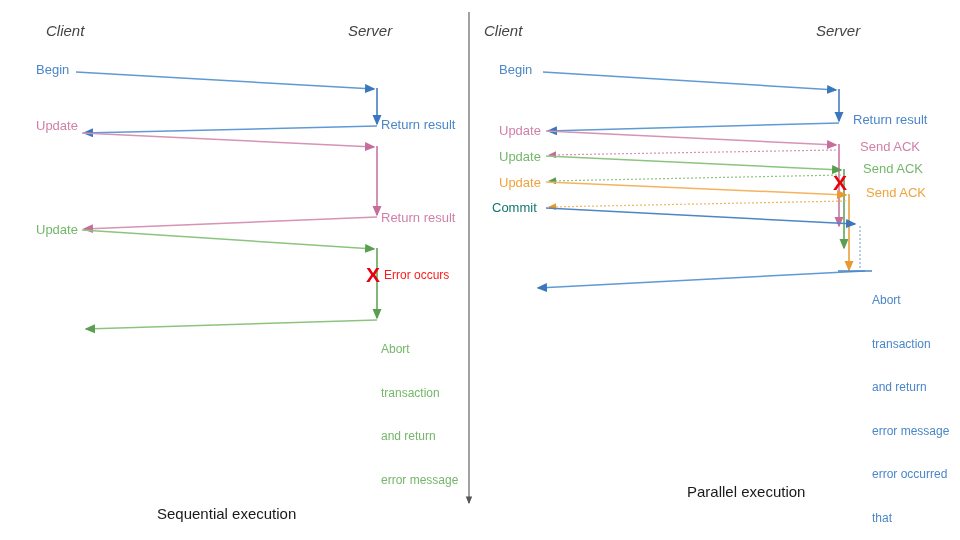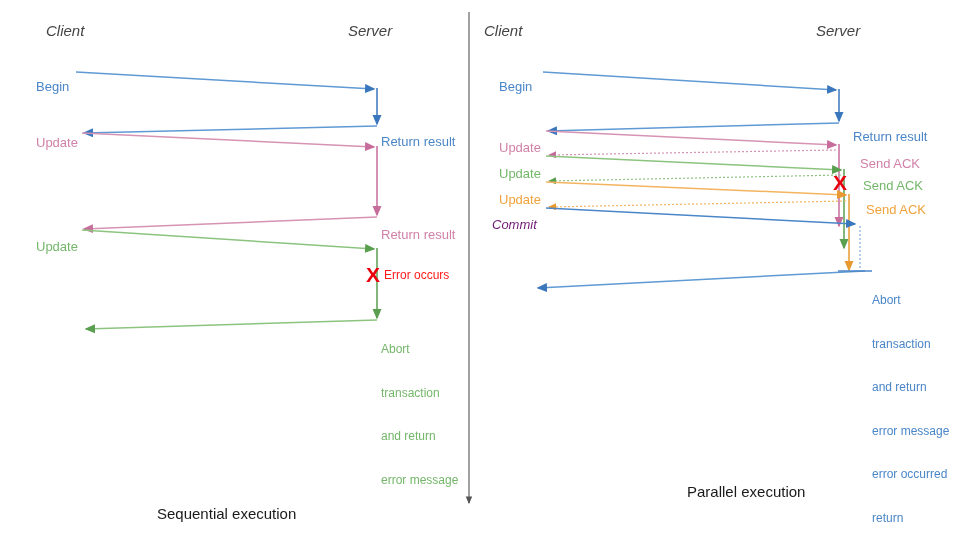--- a/index.html
+++ b/index.html
@@ -3,21 +3,21 @@
 <meta charset="utf-8">
 <style>
   html,body{margin:0;padding:0;background:#ffffff;}
   body{width:960px;height:540px;overflow:hidden;
        font-family:"Liberation Sans","DejaVu Sans",sans-serif;}
   #stage{position:relative;width:960px;height:396px;background:#fff;padding-left:42px;}
   svg#wires{position:absolute;left:0;top:0;width:960px;height:540px;}
   .lbl{position:absolute;white-space:pre;line-height:14px;}
   .hdr{font-style:italic;font-size:15px;color:#444444;}
   .cap{font-size:15px;color:#1a1a1a;}
-  .msg{font-size:13px;margin-top:17px;}
+  .msg{font-size:13px;}
   .note{font-size:12px;line-height:14.5px;}
   .xmark{position:absolute;font-size:21px;font-weight:bold;color:#e8000d;
          font-family:"Liberation Sans","DejaVu Sans",sans-serif;line-height:1;}
   .errlbl{font-size:12px;color:#ff1a1a;}
   .timelbl{font-size:13px;color:#2b2b2b;}
 </style>
 </head>
 <body>
 
 <div id="stage">
@@ -123,31 +123,31 @@
 
   <div class="lbl msg" style="left:499px;top:124px;color:#d181a8;">Update</div>
   <div class="lbl msg" style="left:860px;top:140px;color:#d181a8;">Send ACK</div>
 
   <div class="lbl msg" style="left:499px;top:150px;color:#74b76a;">Update</div>
   <div class="lbl msg" style="left:863px;top:162px;color:#74b76a;">Send ACK</div>
 
   <div class="lbl msg" style="left:499px;top:176px;color:#f0a33c;">Update</div>
   <div class="lbl msg" style="left:866px;top:186px;color:#f0a33c;">Send ACK</div>
 
-  <div class="lbl msg" style="left:492px;top:201px;color:#701a75;font-style:italic;">Commit</div>
+  <div class="lbl msg" style="left:492px;top:201px;color:#0f766e;">Commit</div>
 
   <div class="xmark" style="left:833px;top:172px;">X</div>
 
   <div class="lbl note" style="left:872px;top:264px;color:#4a86c8;width:86px;">
     <div>Abort</div>
     <div>transaction</div>
     <div>and return</div>
     <div>error message</div>
     <div>error occurred</div>
-    <div>return</div>
+    <div>that</div>
     
     
     
     
   </div>
 
   <div class="lbl cap" style="left:687px;top:485px;">Parallel execution</div>
 
   <div class="lbl timelbl" style="left:450px;top:508px;margin-top:40px;">Time</div>
 

